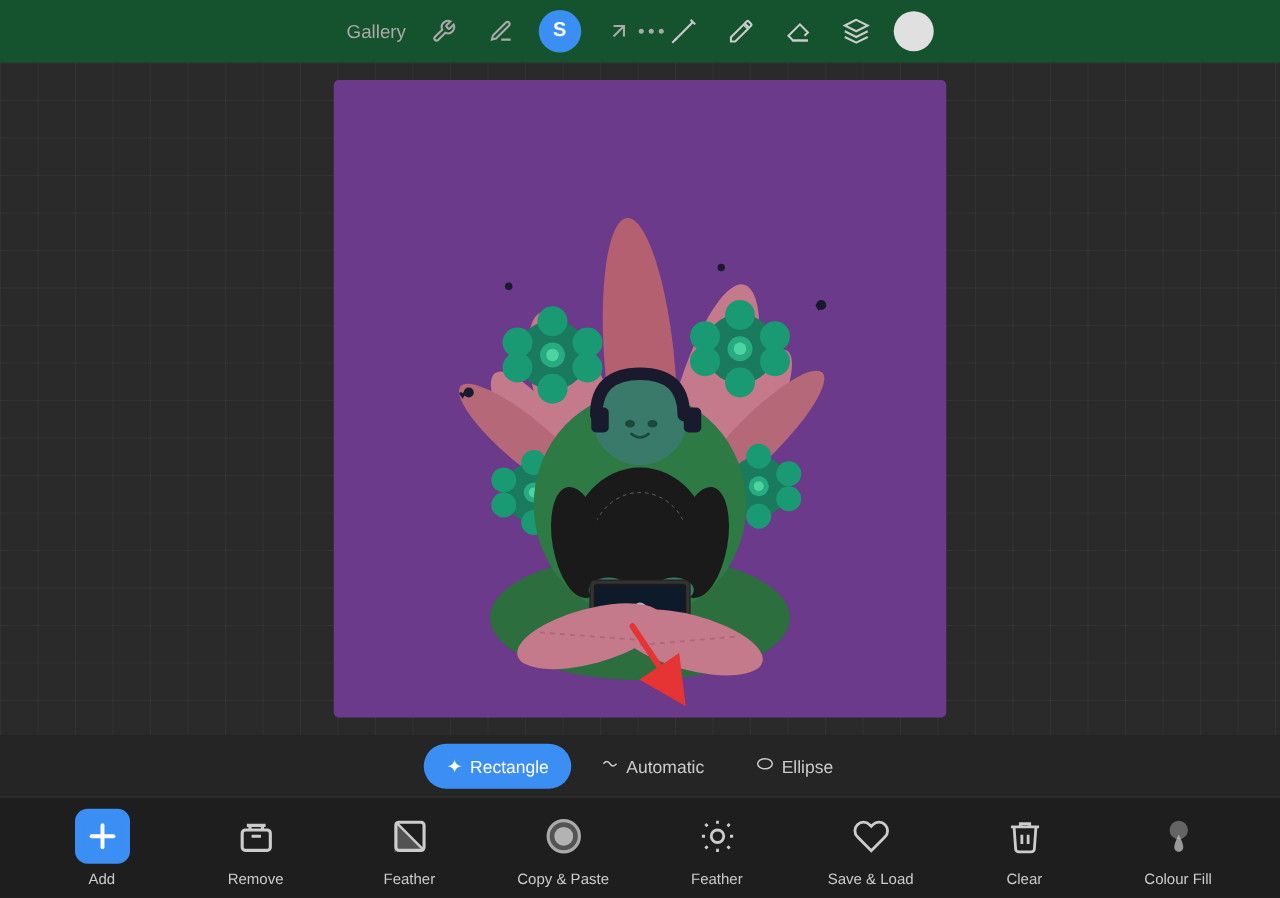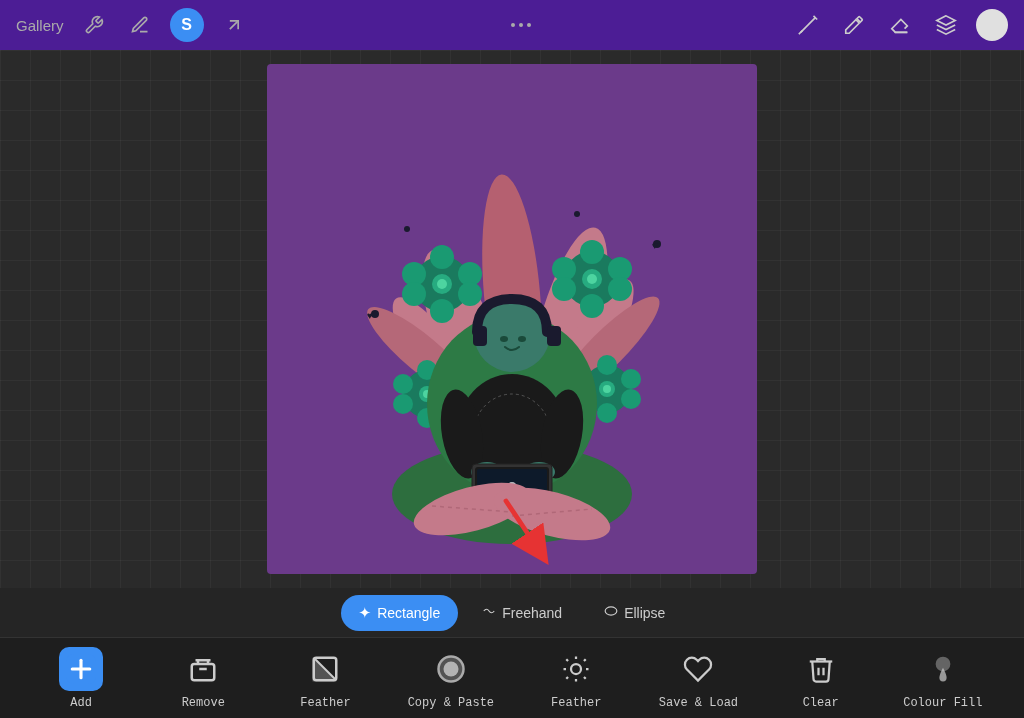--- a/index.html
+++ b/index.html
@@ -12,24 +12,24 @@
       position: relative;
     }
 
     
     .top-toolbar {
       position: absolute;
       top: 0;
       left: 0;
       right: 0;
       height: 50px;
-      background-color: #4c1d95;
-      display: flex;
-      align-items: center;
-      justify-content: space-between;
+      background-color: #14532d;
+      display: flex;
+      align-items: center;
+      justify-content: center;
       padding: 0 16px;
       z-index: 10;
     }
     .top-left {
       display: flex;
       align-items: center;
       gap: 14px;
     }
     .top-right {
       display: flex;
@@ -167,21 +167,20 @@
       font-size: 15px;
     }
 
     
     .tools-row {
       flex: 1;
       display: flex;
       align-items: center;
       justify-content: space-around;
       padding: 0 20px;
-      font-family: Liberation Mono, monospace;
     }
 
     .tool-item {
       display: flex;
       flex-direction: column;
       align-items: center;
       gap: 5px;
       cursor: pointer;
       min-width: 80px;
     }
@@ -416,21 +415,21 @@
     <button class="sel-btn active">
       <span class="sel-icon">✦</span>
       <span>Rectangle</span>
     </button>
     <button class="sel-btn">
       <span class="sel-icon">
         <svg width="14" height="14" viewBox="0 0 24 24" fill="none" stroke="currentColor" stroke-width="2">
           <path d="M3 12 Q8 6 12 12 Q16 18 21 12"></path>
         </svg>
       </span>
-      <span>Freehand</span>
+      <span>Automatic</span>
     </button>
     <button class="sel-btn">
       <span class="sel-icon">
         <svg width="14" height="14" viewBox="0 0 24 24" fill="none" stroke="currentColor" stroke-width="2">
           <ellipse cx="12" cy="12" rx="10" ry="7"></ellipse>
         </svg>
       </span>
       <span>Ellipse</span>
     </button>
   </div>

